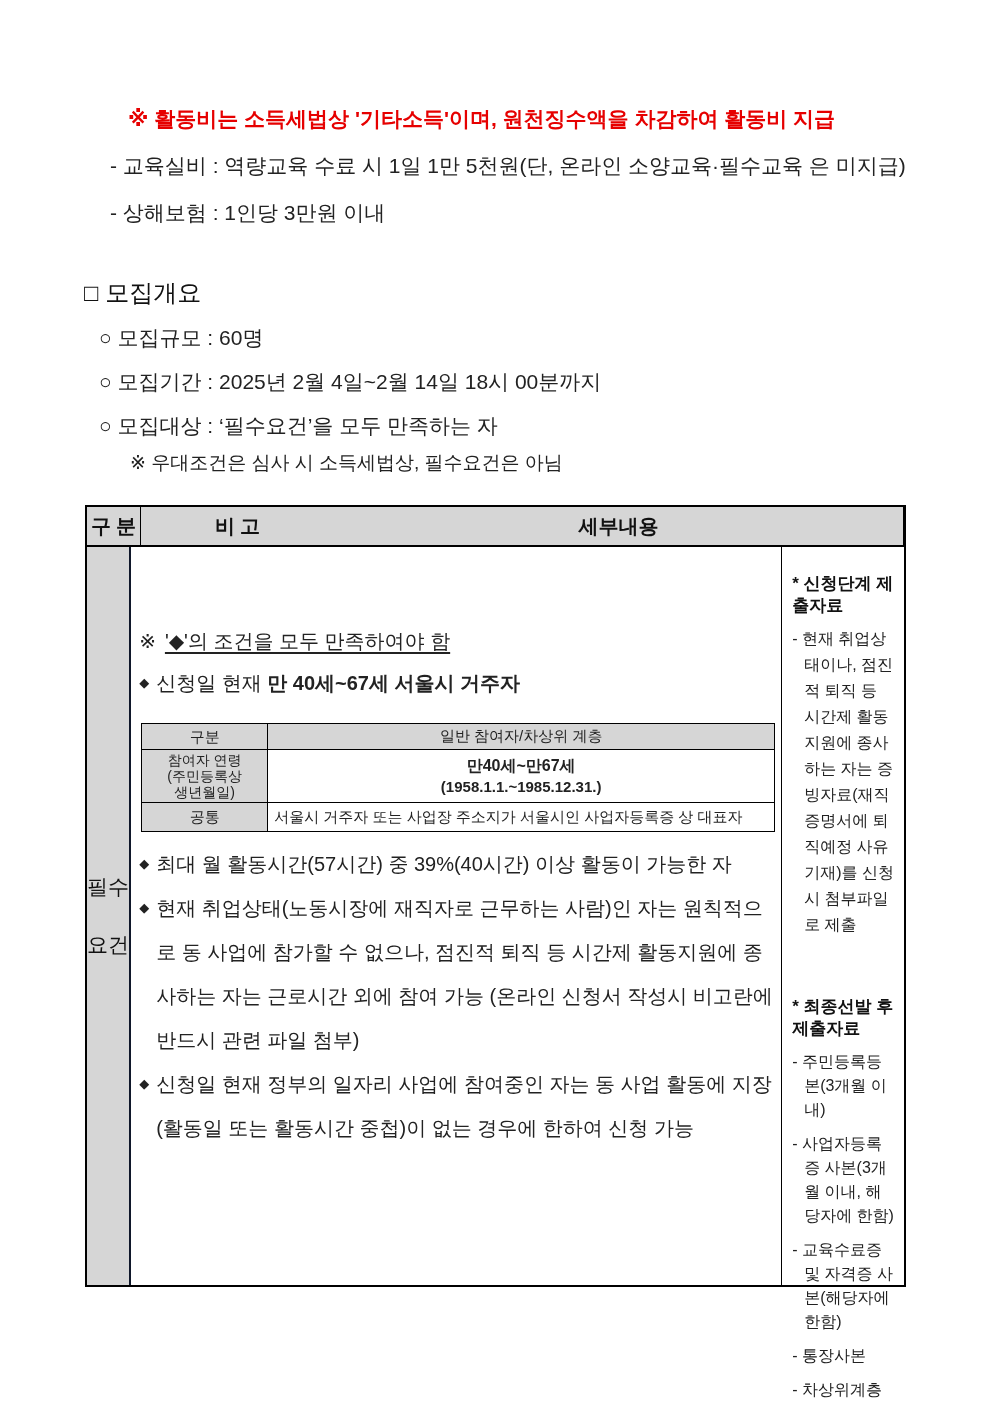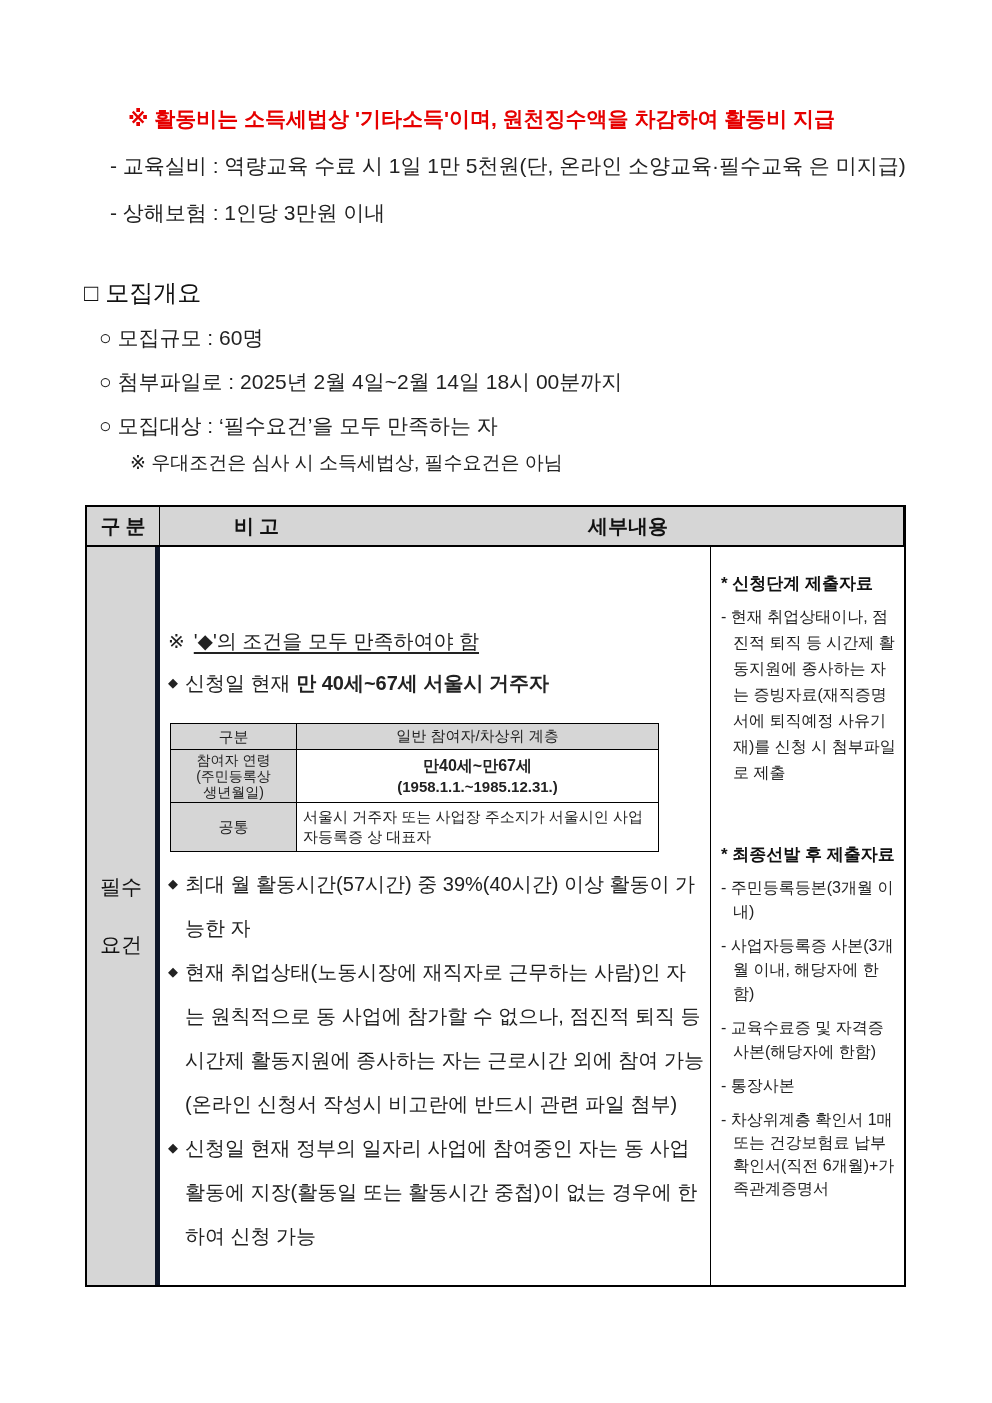--- a/index.html
+++ b/index.html
@@ -16,41 +16,41 @@
   .ov-heading{margin-left:84px;font-size:24px;line-height:29px;color:#111;}
   .ov-item{margin-left:99px;margin-top:18px;font-size:21px;line-height:26px;}
   .ov-item.first{}
   .ov-note{margin-left:130px;margin-top:12px;font-size:19px;line-height:24px;}
 
   
   .main-table{position:absolute;top:505px;left:85px;width:821px;border:2px solid #000;box-sizing:border-box;background:#fff;}
   .mt-header{display:flex;height:38px;background:#d6d6d6;border-bottom:2px solid #000;}
   .mt-header .cell{display:flex;align-items:center;justify-content:center;
        font-family:"Liberation Serif","DejaVu Serif",serif;font-weight:bold;font-size:20px;color:#111;box-sizing:border-box;}
-  .hcol1{width:73px;border-right:1px solid #000;}
+  .hcol1{width:54px;border-right:1px solid #000;}
   .hcol2{flex:1;border-right:1px solid #000;}
   .hcol3{width:193px;}
 
   .mt-body{display:flex;height:738px;}
-  .body-col1{width:73px;background:#d6d6d6;border-right:5px solid #0f172a;box-sizing:border-box;
+  .body-col1{width:73px;background:#d6d6d6;border-right:2px solid #0f172a;box-sizing:border-box;
        display:flex;align-items:center;justify-content:center;text-align:center;
        font-size:21px;line-height:58px;white-space:pre-line;color:#111;}
   .body-col2{flex:1;border-right:1px solid #000;box-sizing:border-box;padding:80px 6px 0 8px;}
   .body-col3{width:193px;box-sizing:border-box;padding:26px 8px 0 10px;}
 
   
   .d-note{font-size:20px;line-height:28px;}
   .d-note .prefix{margin-right:9px;}
   .d-note .u{text-decoration:underline;text-underline-offset:4px;text-align:right;}
   .d-bullet1{display:flex;margin-top:14px;font-size:20px;line-height:28px;}
   .diamond{font-size:13px;flex:0 0 auto;margin-right:7px;}
   .d-bullet1 .diamond{line-height:28px;}
   .d-bullet1 .bold{font-weight:bold;}
 
-  .inner-table{margin-top:26px;margin-left:2px;width:489px;border:1px solid #000;border-collapse:collapse;box-sizing:border-box;font-size:15px;color:#222;}
+  .inner-table{margin-top:26px;margin-left:2px;width:634px;border:1px solid #000;border-collapse:collapse;box-sizing:border-box;font-size:15px;color:#222;}
   .inner-table td{border:1px solid #000;padding:2px 4px;box-sizing:border-box;}
   .inner-table .gray{background:#d6d6d6;text-align:center;}
   .it-h{height:26px;}
   .it-label{width:126px;font-size:14px;line-height:16px;white-space:pre-line;}
   .it-age{text-align:center;}
   .it-age .b1{font-weight:bold;font-size:16px;line-height:22px;}
   .it-age .b2{font-weight:bold;font-size:15px;line-height:20px;}
   .it-common td.val{font-size:15px;line-height:20px;padding:4px 6px;}
 
   .d-bullets{margin-top:10px;}
@@ -71,21 +71,21 @@
 
   <div class="notes">
     <div class="red-note">※ 활동비는 소득세법상 '기타소득'이며, 원천징수액을 차감하여 활동비 지급</div>
     <div class="note-line">- 교육실비 : 역량교육 수료 시 1일 1만 5천원(단, 온라인 소양교육·필수교육 은 미지급)</div>
     <div class="note-line">- 상해보험 : 1인당 3만원 이내</div>
   </div>
 
   <div class="overview">
     <div class="ov-heading">□ 모집개요</div>
     <div class="ov-item first">○ 모집규모 : 60명</div>
-    <div class="ov-item">○ 첨부파일로 : 2025년 2월 4일~2월 14일 18시 00분까지</div>
+    <div class="ov-item">○ 모집기간 : 2025년 2월 4일~2월 14일 18시 00분까지</div>
     <div class="ov-item">○ 모집대상 : ‘필수요건’을 모두 만족하는 자</div>
     <div class="ov-note">※ 우대조건은 심사 시 소득세법상, 필수요건은 아님</div>
   </div>
 
   <div class="main-table">
     <div class="mt-header">
       <div class="cell hcol1">구 분</div>
       <div class="cell hcol3">비 고</div>
       <div class="cell hcol2">세부내용</div>
     </div>

